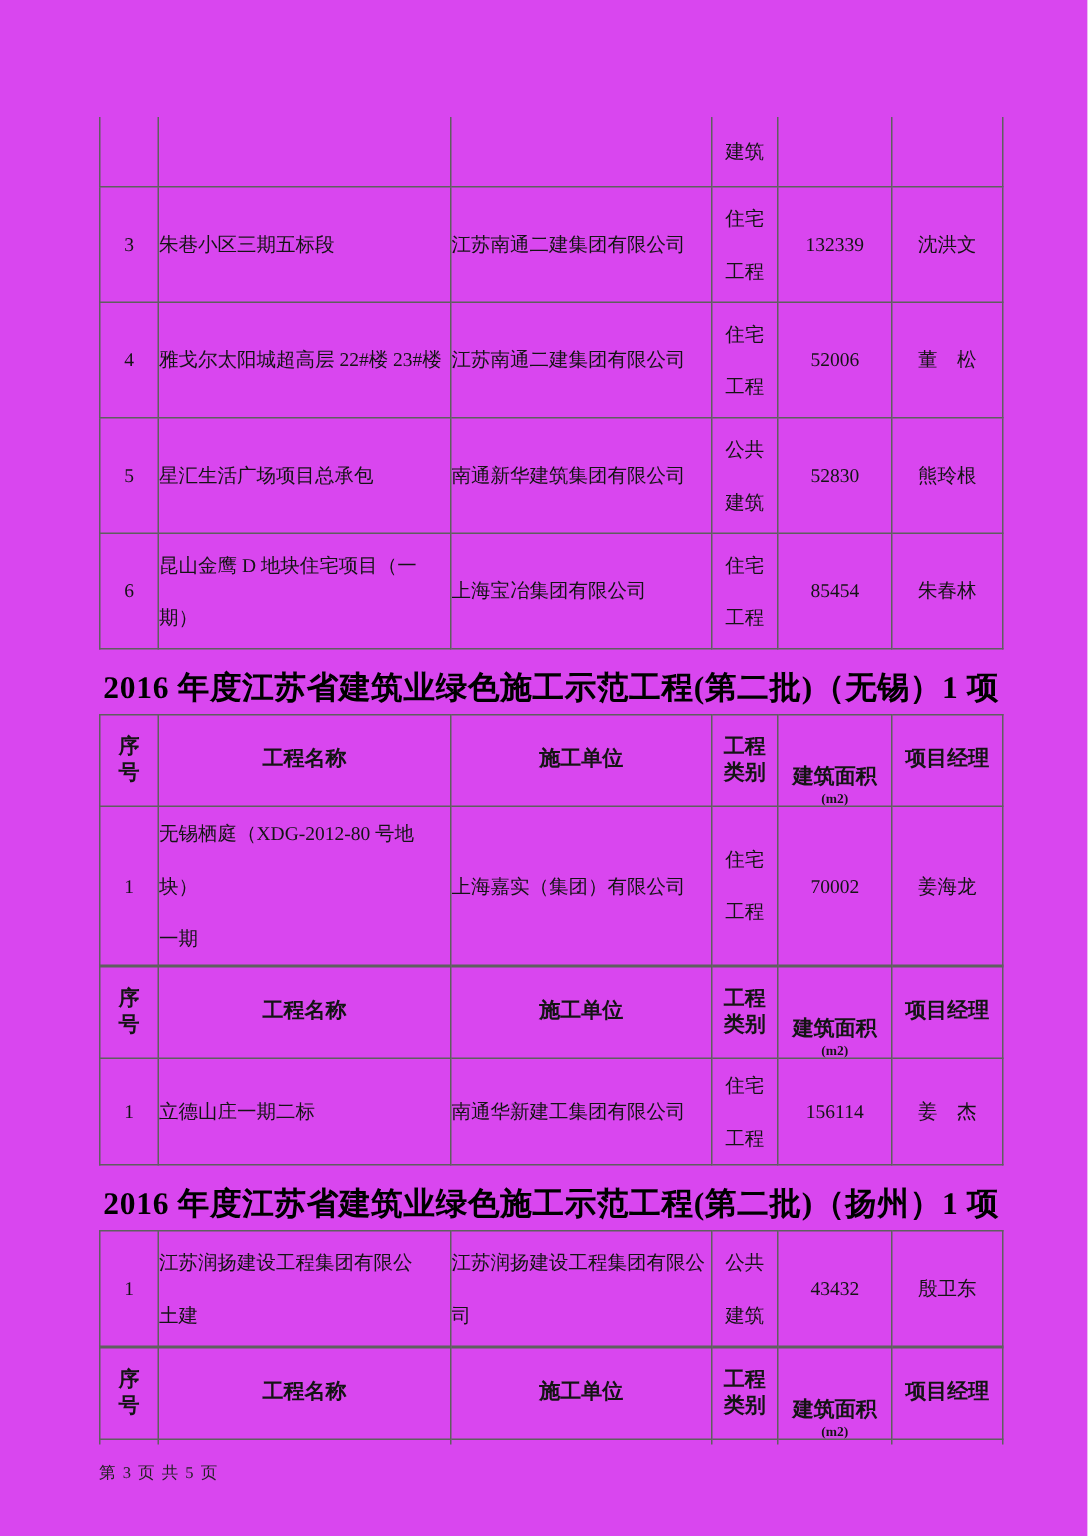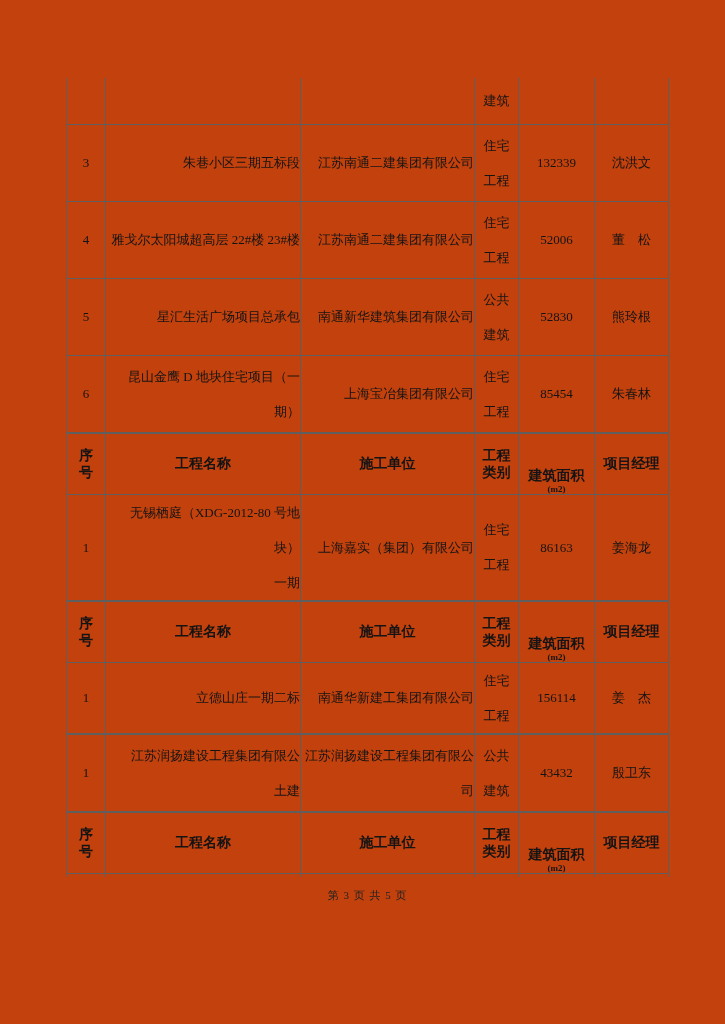--- a/index.html
+++ b/index.html
@@ -1,35 +1,35 @@
 <!DOCTYPE html>
 <html><head>
 <meta charset="utf-8">
 <style>
   html,body{margin:0;padding:0;background:#ffffff;}
   .page{
-    width:725px;height:1024px;background:#c2410c;position:relative;
+    width:725px;height:1024px;background:#d946ef;position:relative;
     font-family:"Liberation Serif","DejaVu Serif",serif;color:#141414;
     box-sizing:border-box;padding-top:78px;overflow:hidden;
     outline:1px solid #e8e8e8;
   }
   table.doc{
     border-collapse:collapse;table-layout:fixed;width:603px;margin-left:66px;
   }
   table.doc td{
     border:1px solid #5f5f5f;padding:0;vertical-align:middle;
     font-size:13px;line-height:35px;overflow:hidden;
     white-space:pre-line;word-break:break-all;
   }
   
   col.c1{width:39px} col.c2{width:195px} col.c3{width:174px}
   col.c4{width:44px} col.c5{width:76px} col.c6{width:74px}
   
   td.c-seq,td.c-cat,td.c-area,td.c-mgr{text-align:center;}
-  td.c-name,td.c-co{text-align:right;padding-left:9px;padding-right:4px;margin-top:12px;}
+  td.c-name,td.c-co{text-align:left;padding-left:9px;padding-right:4px;margin-top:12px;}
   
   tr.hd td{
     font-weight:bold;font-size:14px;line-height:17px;text-align:center;
     padding-left:0;padding-right:0;
   }
   .area-t{display:block;font-weight:bold;font-size:14px;line-height:16px;margin-top:34px;}
   .area-u{display:block;font-weight:bold;font-size:9px;line-height:10px;}
   
   .t1 tr.partial{height:46px}
   .t1 tr.dr{height:77px}
@@ -40,21 +40,21 @@
   
   tr.partial td{border-top:none;}
   tr.stub td{border-bottom:none;height:3px;line-height:3px;}
   
   .sec-title{
     width:603px;margin:12px 0 5px 66px;text-align:center;
     font-size:21px;font-weight:bold;line-height:26px;color:#000;
     letter-spacing:0.5px;white-space:nowrap;
   }
   .footer{
-    width:603px;margin-left:66px;margin-top:11px;text-align:center;
+    width:603px;margin-left:66px;margin-top:11px;text-align:left;
     font-size:11px;color:#222;letter-spacing:1px;font-family:Liberation Serif, serif;
   }
 </style>
 </head>
 <body>
 
 <div class="page">
 
   <table class="doc t1">
     <colgroup>
@@ -106,20 +106,21 @@
       <td class="c-name">昆山金鹰 D 地块住宅项目（一期）</td>
       <td class="c-co">上海宝冶集团有限公司</td>
       <td class="c-cat">住宅
 工程</td>
       <td class="c-area">85454</td>
       <td class="c-mgr">朱春林</td>
     </tr>
   </tbody>
     </table>
 
+  <div class="sec-title">2016 年度江苏省建筑业绿色施工示范工程(第二批)（无锡）1  项</div>
   <table class="doc t2">
     <colgroup>
         <col class="c1">
         <col class="c2">
         <col class="c3">
         <col class="c4">
         <col class="c5">
         <col class="c6">
       </colgroup>
     <tbody>
@@ -133,21 +134,21 @@
       <td><span class="area-t">建筑面积</span><span class="area-u">(m2)</span></td>
       <td>项目经理</td>
     </tr>
     <tr class="dr">
       <td class="c-seq">1</td>
       <td class="c-name">无锡栖庭（XDG-2012-80 号地块）
 一期</td>
       <td class="c-co">上海嘉实（集团）有限公司</td>
       <td class="c-cat">住宅
 工程</td>
-      <td class="c-area">86163</td>
+      <td class="c-area">70002</td>
       <td class="c-mgr">姜海龙</td>
     </tr>
   </tbody>
     </table>
 
   <table class="doc t3">
     <colgroup>
         <col class="c1">
         <col class="c2">
         <col class="c3">
@@ -171,20 +172,21 @@
       <td class="c-name">立德山庄一期二标</td>
       <td class="c-co">南通华新建工集团有限公司</td>
       <td class="c-cat">住宅
 工程</td>
       <td class="c-area">156114</td>
       <td class="c-mgr">姜　杰</td>
     </tr>
   </tbody>
     </table>
 
+  <div class="sec-title">2016 年度江苏省建筑业绿色施工示范工程(第二批)（扬州）1  项</div>
   <table class="doc t4">
     <colgroup>
         <col class="c1">
         <col class="c2">
         <col class="c3">
         <col class="c4">
         <col class="c5">
         <col class="c6">
       </colgroup>
     <tbody>

